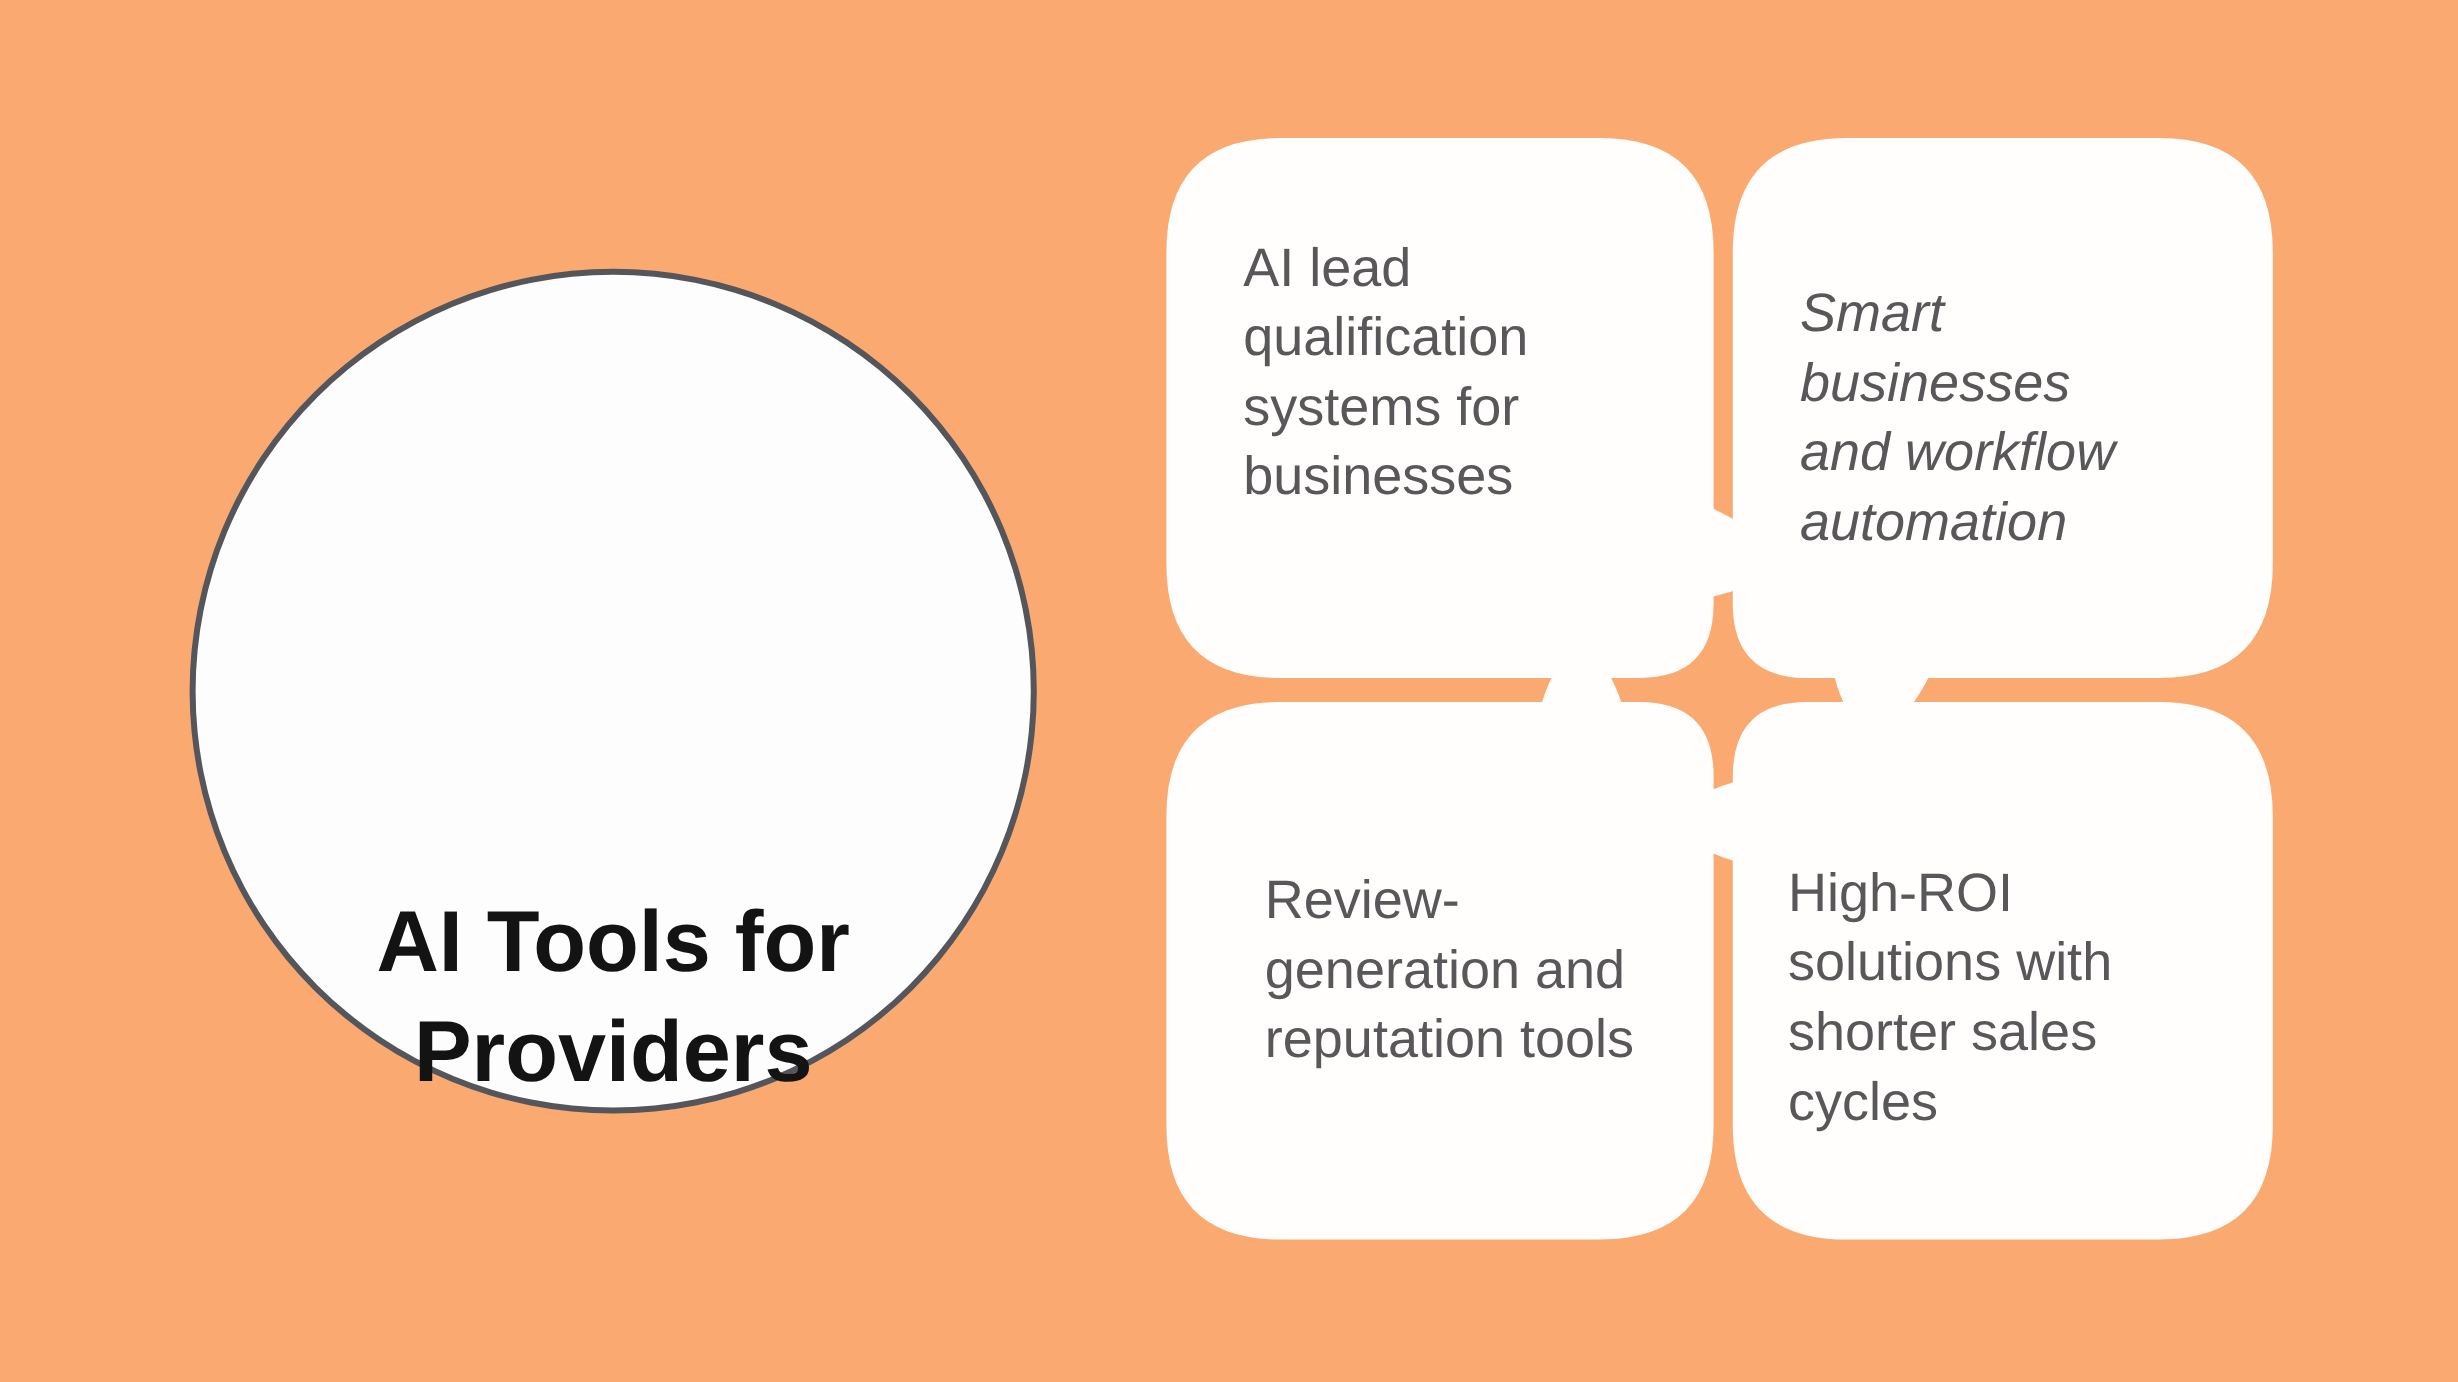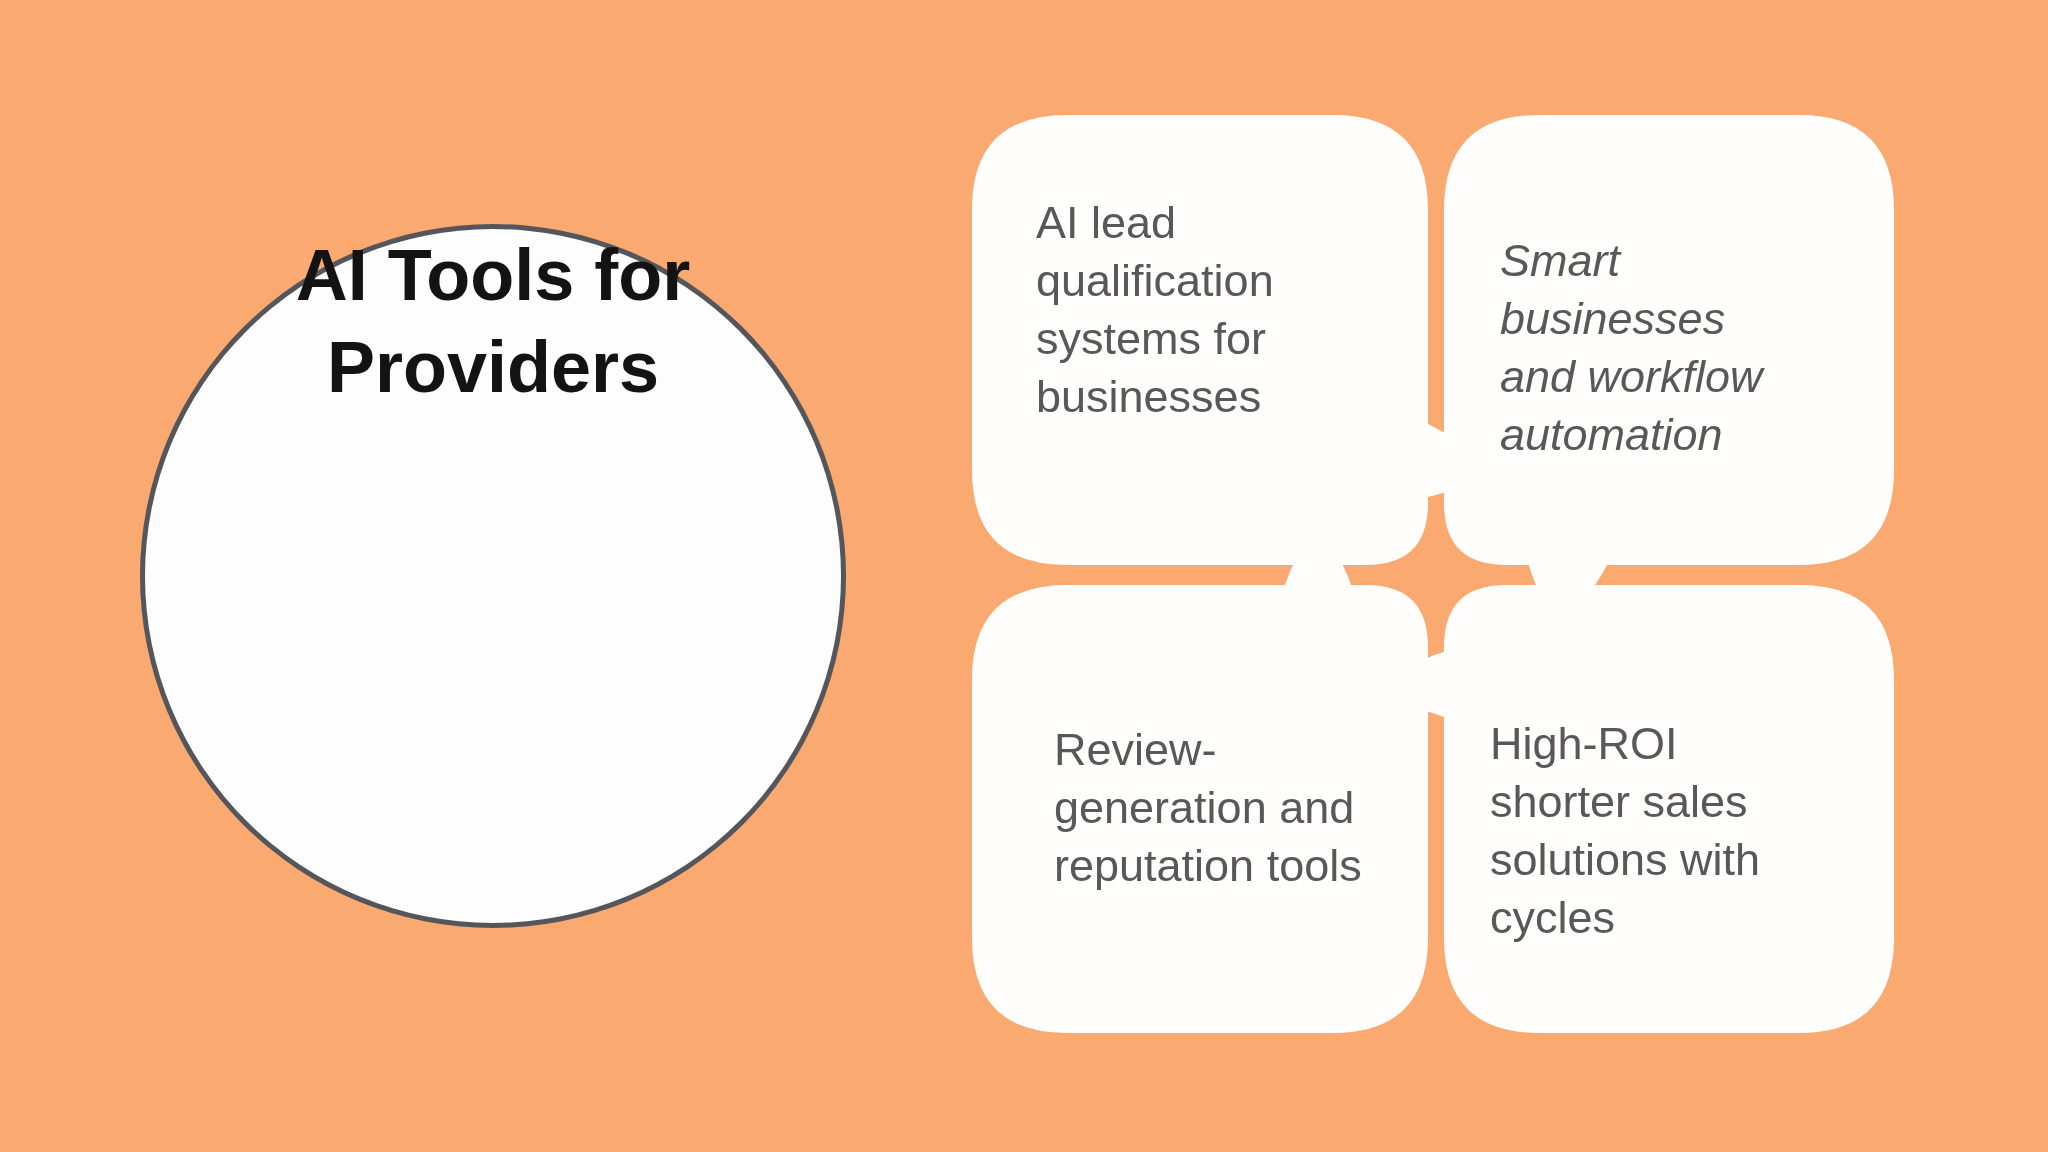--- a/index.html
+++ b/index.html
@@ -13,27 +13,27 @@
   html,body{margin:0;padding:0;background:var(--bg);}
   #canvas{
     position:relative;
     width:2048px;height:1152px;
     background:var(--bg);
     overflow:hidden;
     font-family:"Liberation Sans","DejaVu Sans",sans-serif;
   }
   .center-circle{
     position:absolute;
-    left:140px;top:224px;
+    left:158px;top:224px;
     width:706px;height:704px;
     box-sizing:border-box;
     background:var(--circle-fill);
     border:5px solid var(--circle-border);
     border-radius:50%;
-    display:flex;align-items:flex-start;justify-content:center;
+    display:flex;align-items:flex-end;justify-content:center;
   }
   .circle-title{
     text-align:center;
     color:var(--title-text);
     font-weight:700;
     font-size:72px;
     line-height:92px;
     letter-spacing:0px;
   }
   svg.bubbles-layer{
@@ -99,18 +99,18 @@
   </div>
 
   <div class="bubble-text bt-bl">
     <div>Review-</div>
     <div>generation and</div>
     <div>reputation tools</div>
   </div>
 
   <div class="bubble-text bt-br">
     <div>High-ROI</div>
+    <div>solutions with</div>
     <div>shorter sales</div>
-    <div>solutions with</div>
     <div>cycles</div>
   </div>
 
 </div>
 
 </body></html>

